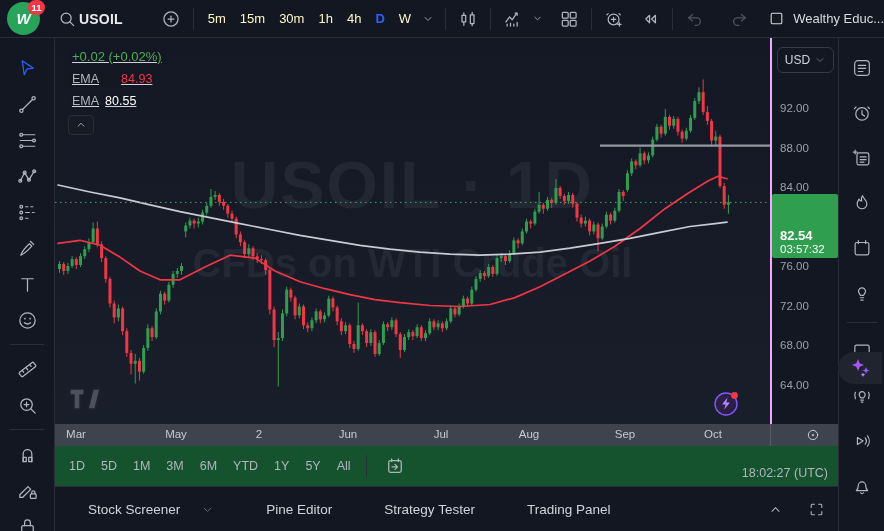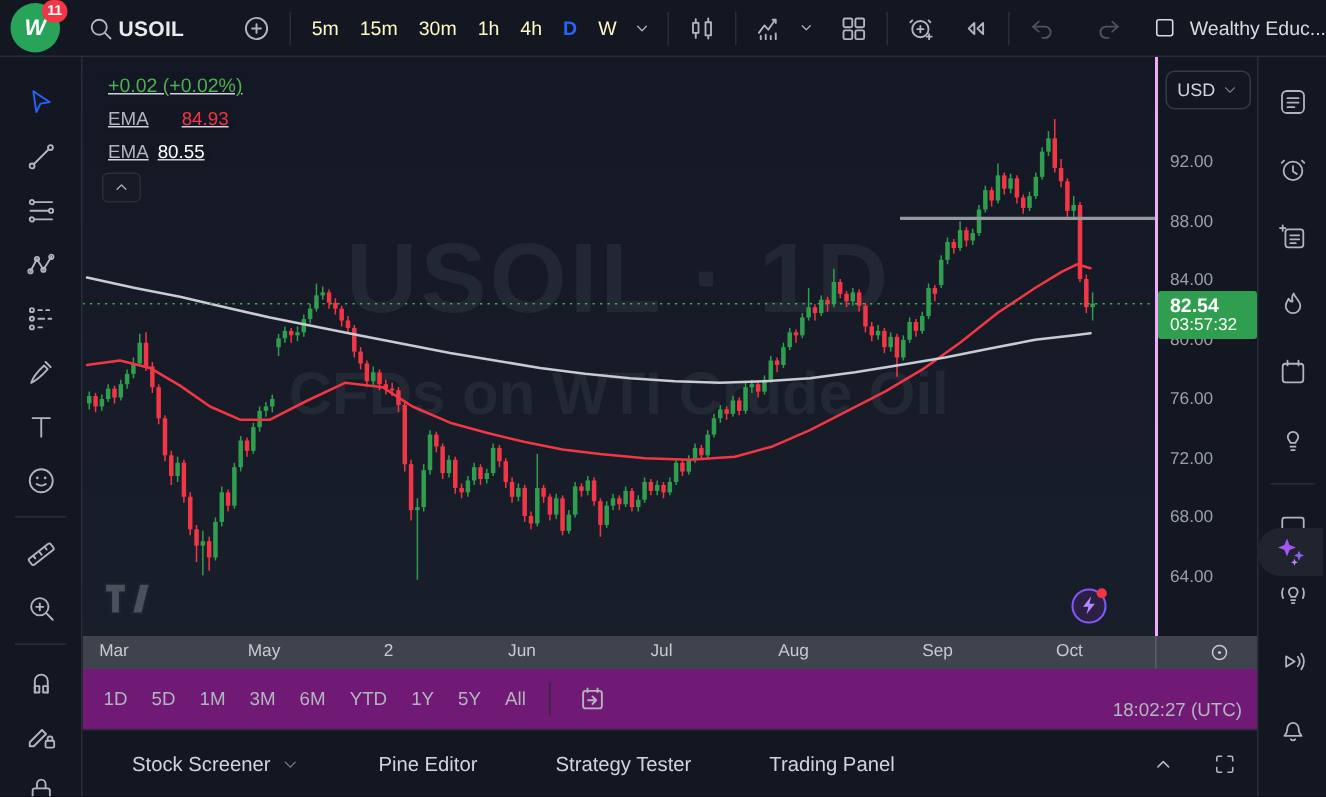--- a/index.html
+++ b/index.html
@@ -65,21 +65,21 @@
   
   #price-axis{position:absolute;left:770px;top:38px;width:68px;height:408px;background:#131722;
               border-left:2px solid #f0abfc;z-index:10;cursor:ns-resize;padding-left:27px;}
   .usd-dd{position:absolute;left:5px;top:9px;width:57px;height:26px;border:1px solid #363a45;
           border-radius:6px;display:flex;align-items:center;justify-content:center;gap:4px;
           color:#d1d4dc;font-size:12px;cursor:pointer;background:#131722;}
   .usd-dd .i{width:12px;height:12px;color:#787b86;}
   .tick{position:absolute;left:8px;color:#9aa0ab;font-size:11.5px;}
   #last-badge{position:absolute;left:0px;width:66px;border-radius:2px;background:#2f9e4f;
               color:#fff;text-align:left;padding:2px 0 2px 8px;z-index:3;}
-  #last-price{font-size:13px;font-weight:bold;line-height:15px;}
+  #last-price{font-size:13px;font-weight:bold;line-height:15px;margin-top:32px;}
   #countdown{font-size:11.5px;line-height:13px;}
 
   
   #right-sidebar{position:absolute;left:838px;top:38px;width:46px;height:493px;background:#131722;
                  border-left:1px solid #2a2e39;display:flex;flex-direction:column;align-items:center;
                  padding-top:12px;z-index:25;}
   .side-btn{width:36px;height:36px;margin-bottom:9px;display:flex;align-items:center;justify-content:center;
             color:#b2b5be;border-radius:6px;cursor:pointer;flex:0 0 auto;}
   .side-btn .i{width:22px;height:22px;stroke-width:1.3;}
   .side-divider{width:30px;height:1px;background:#2a2e39;margin:2px 0 10px;flex:0 0 auto;}
@@ -89,31 +89,31 @@
   
   #time-strip{position:absolute;left:55px;top:424px;width:783px;height:22px;background:#3f434e;
               z-index:12;cursor:ew-resize;}
   .month{position:absolute;top:4px;color:#c7cad1;font-size:11.5px;transform:translateX(-50%);text-align:right;}
   #strip-div{position:absolute;left:715px;top:0;width:1px;height:22px;background:#5a5e68;}
   #axis-gear{position:absolute;left:735px;top:1px;width:46px;height:20px;display:flex;align-items:center;
              justify-content:center;color:#c7cad1;cursor:pointer;}
   #axis-gear .i{width:16px;height:16px;}
 
   
-  #range-bar{position:absolute;left:55px;top:446px;width:783px;height:41px;background:#701a75;
+  #range-bar{position:absolute;left:55px;top:446px;width:783px;height:41px;background:#14532d;
              border-bottom:1px solid #262b36;display:flex;align-items:center;padding:0 10px 0 6px;z-index:12;}
   .range-btn{padding:0 8px;height:26px;display:flex;align-items:center;color:#b2b5be;font-size:12.5px;
              border-radius:4px;cursor:pointer;flex:0 0 auto;}
   #goto-date{margin-left:6px;}
   #clock{margin-left:auto;color:#b2b5be;font-size:12.5px;margin-top:14px;}
 
   
   #bottom-bar{position:absolute;left:55px;top:487px;width:783px;height:44px;background:#131722;
               display:flex;align-items:center;padding:0 8px 0 33px;z-index:12;}
-  .bottab{display:flex;align-items:center;gap:7px;color:#d1d4dc;font-size:13.5px;margin-right:52px;
+  .bottab{display:flex;align-items:center;gap:21px;color:#d1d4dc;font-size:13.5px;margin-right:52px;
           cursor:pointer;white-space:nowrap;}
   .bottab .i{width:13px;height:13px;color:#787b86;}
   .bb-icons{margin-left:auto;display:flex;align-items:center;gap:14px;color:#b2b5be;}
   .bb-icons .tb-btn{min-width:24px;}
 </style>
 </head>
 <body>
 
 <div id="app">
 

